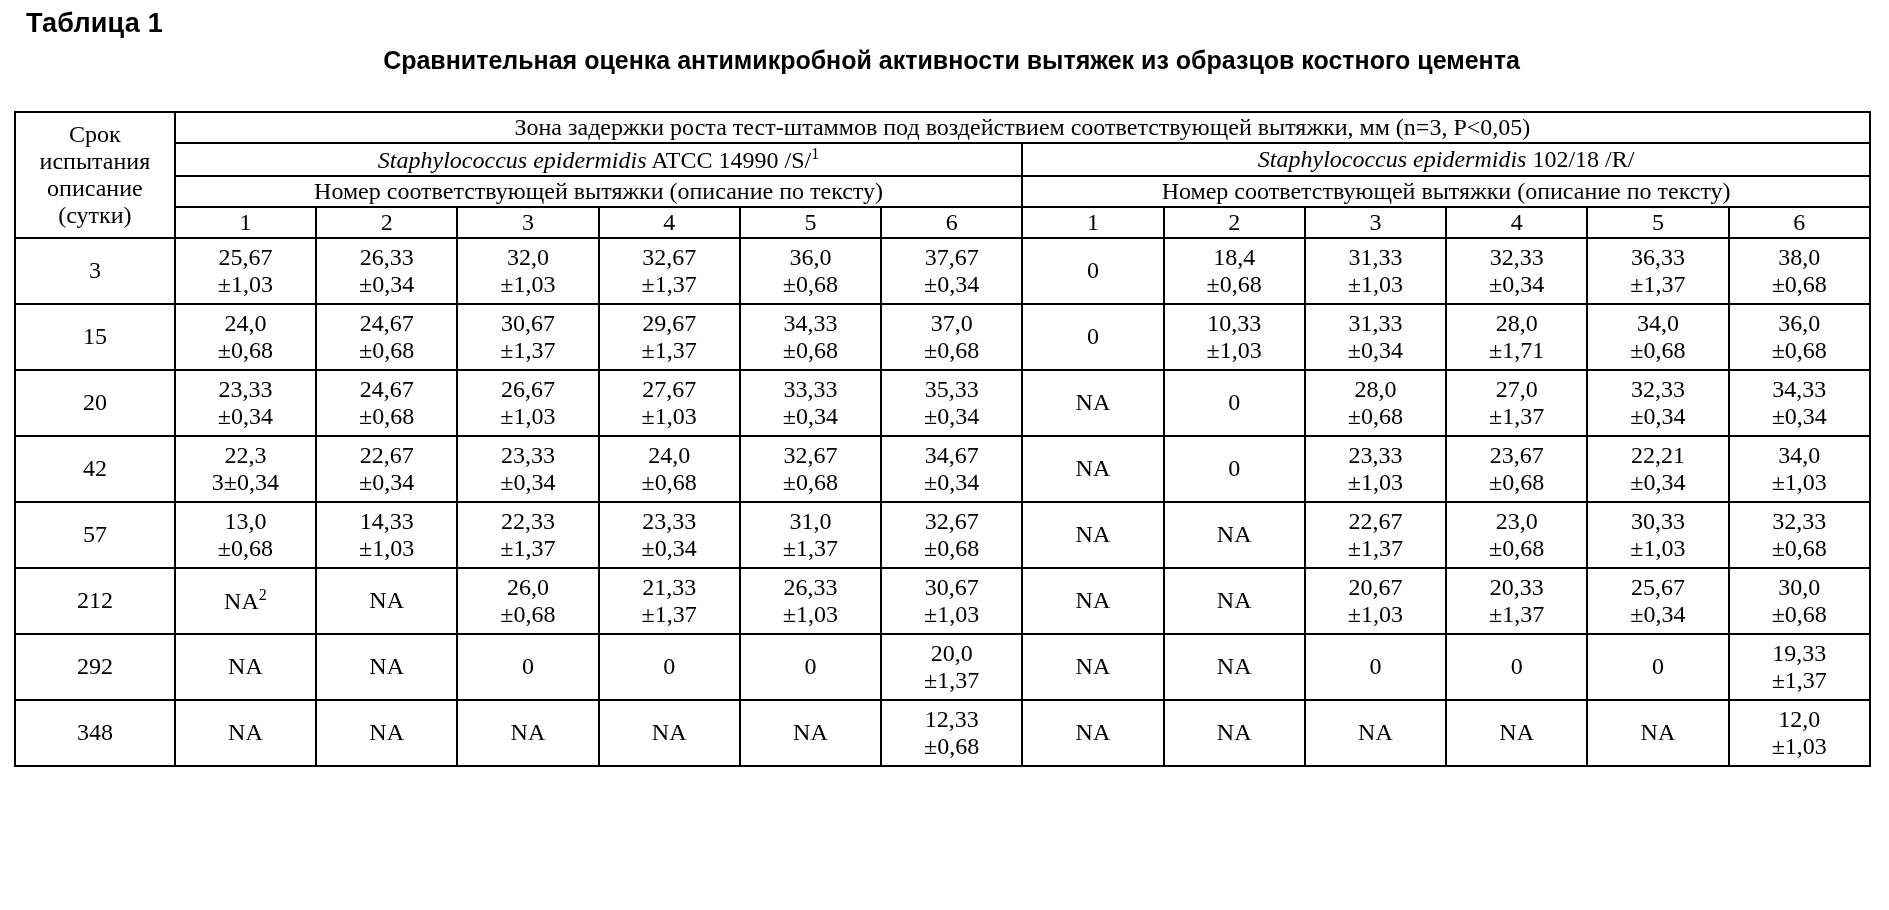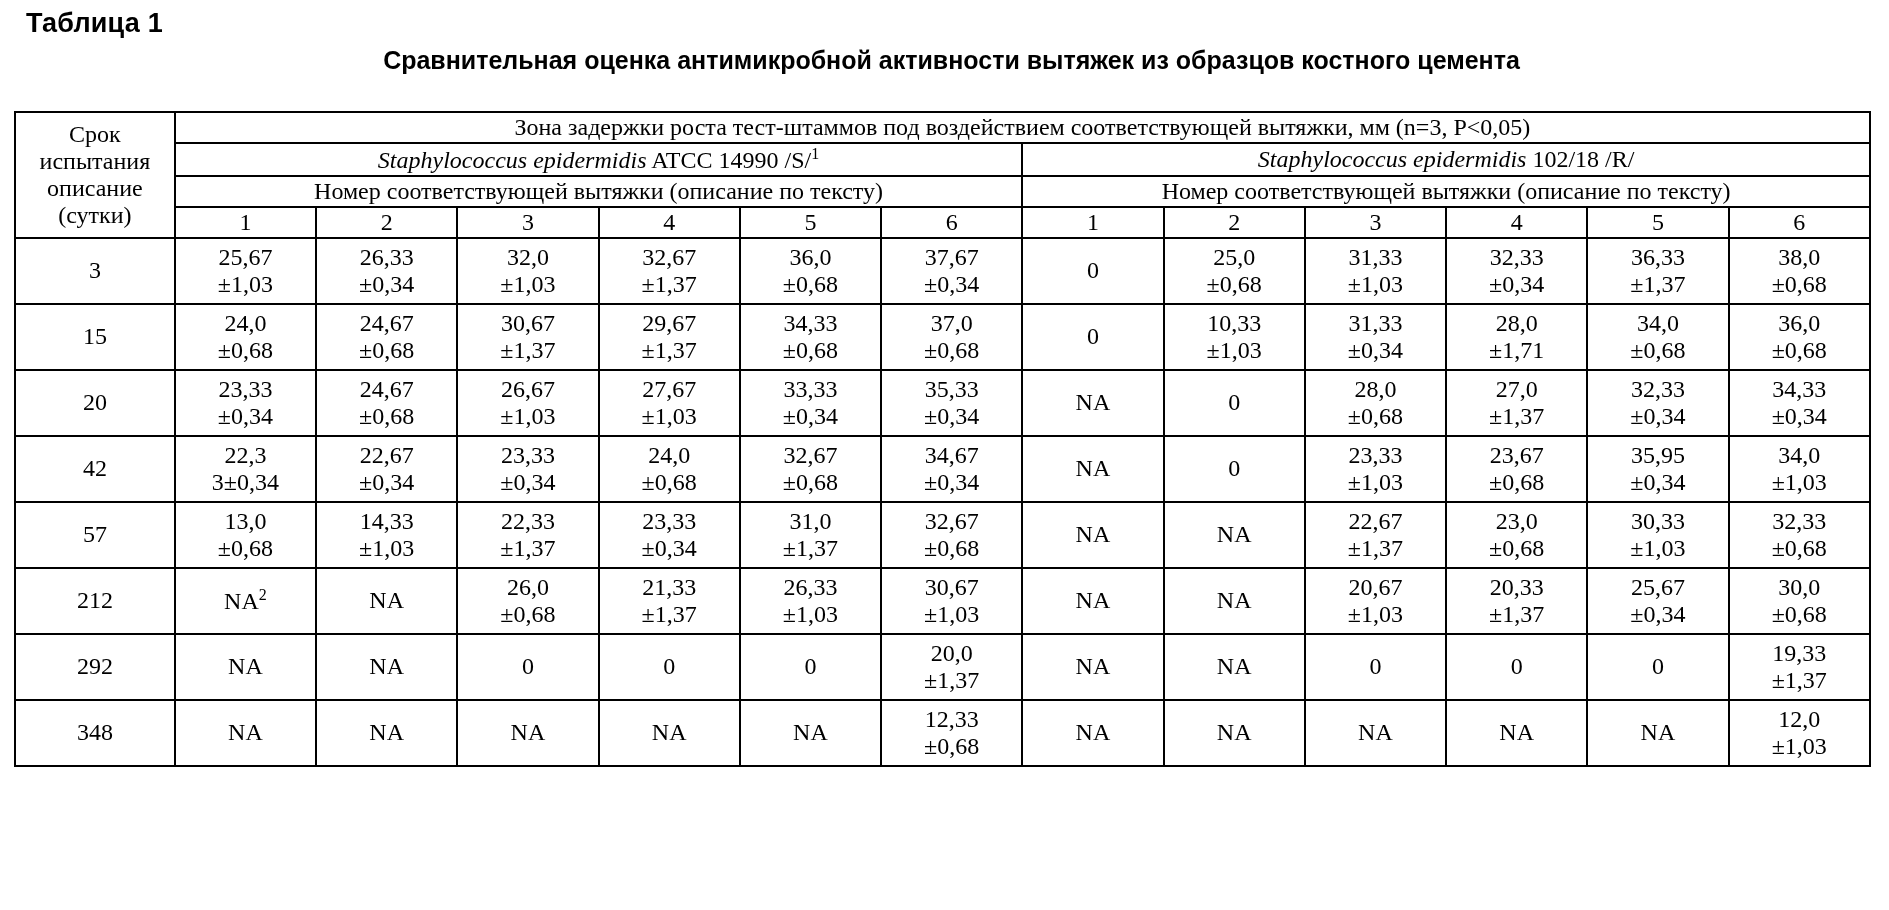--- a/index.html
+++ b/index.html
@@ -197,21 +197,21 @@
             <span class="err">±0,68</span>
           </td>
           <td class="datacell">
             <span class="val">37,67</span>
             <span class="err">±0,34</span>
           </td>
           <td class="datacell">
             <span class="single">0</span>
           </td>
           <td class="datacell">
-            <span class="val">25,0</span>
+            <span class="val">18,4</span>
             <span class="err">±0,68</span>
           </td>
           <td class="datacell">
             <span class="val">31,33</span>
             <span class="err">±1,03</span>
           </td>
           <td class="datacell">
             <span class="val">32,33</span>
             <span class="err">±0,34</span>
           </td>
@@ -357,21 +357,21 @@
           </td>
           <td class="datacell">
             <span class="val">23,33</span>
             <span class="err">±1,03</span>
           </td>
           <td class="datacell">
             <span class="val">23,67</span>
             <span class="err">±0,68</span>
           </td>
           <td class="datacell">
-            <span class="val">35,95</span>
+            <span class="val">22,21</span>
             <span class="err">±0,34</span>
           </td>
           <td class="datacell">
             <span class="val">34,0</span>
             <span class="err">±1,03</span>
           </td>
         </tr>
         <tr>
           <td class="daycell">57</td>
           <td class="datacell">

